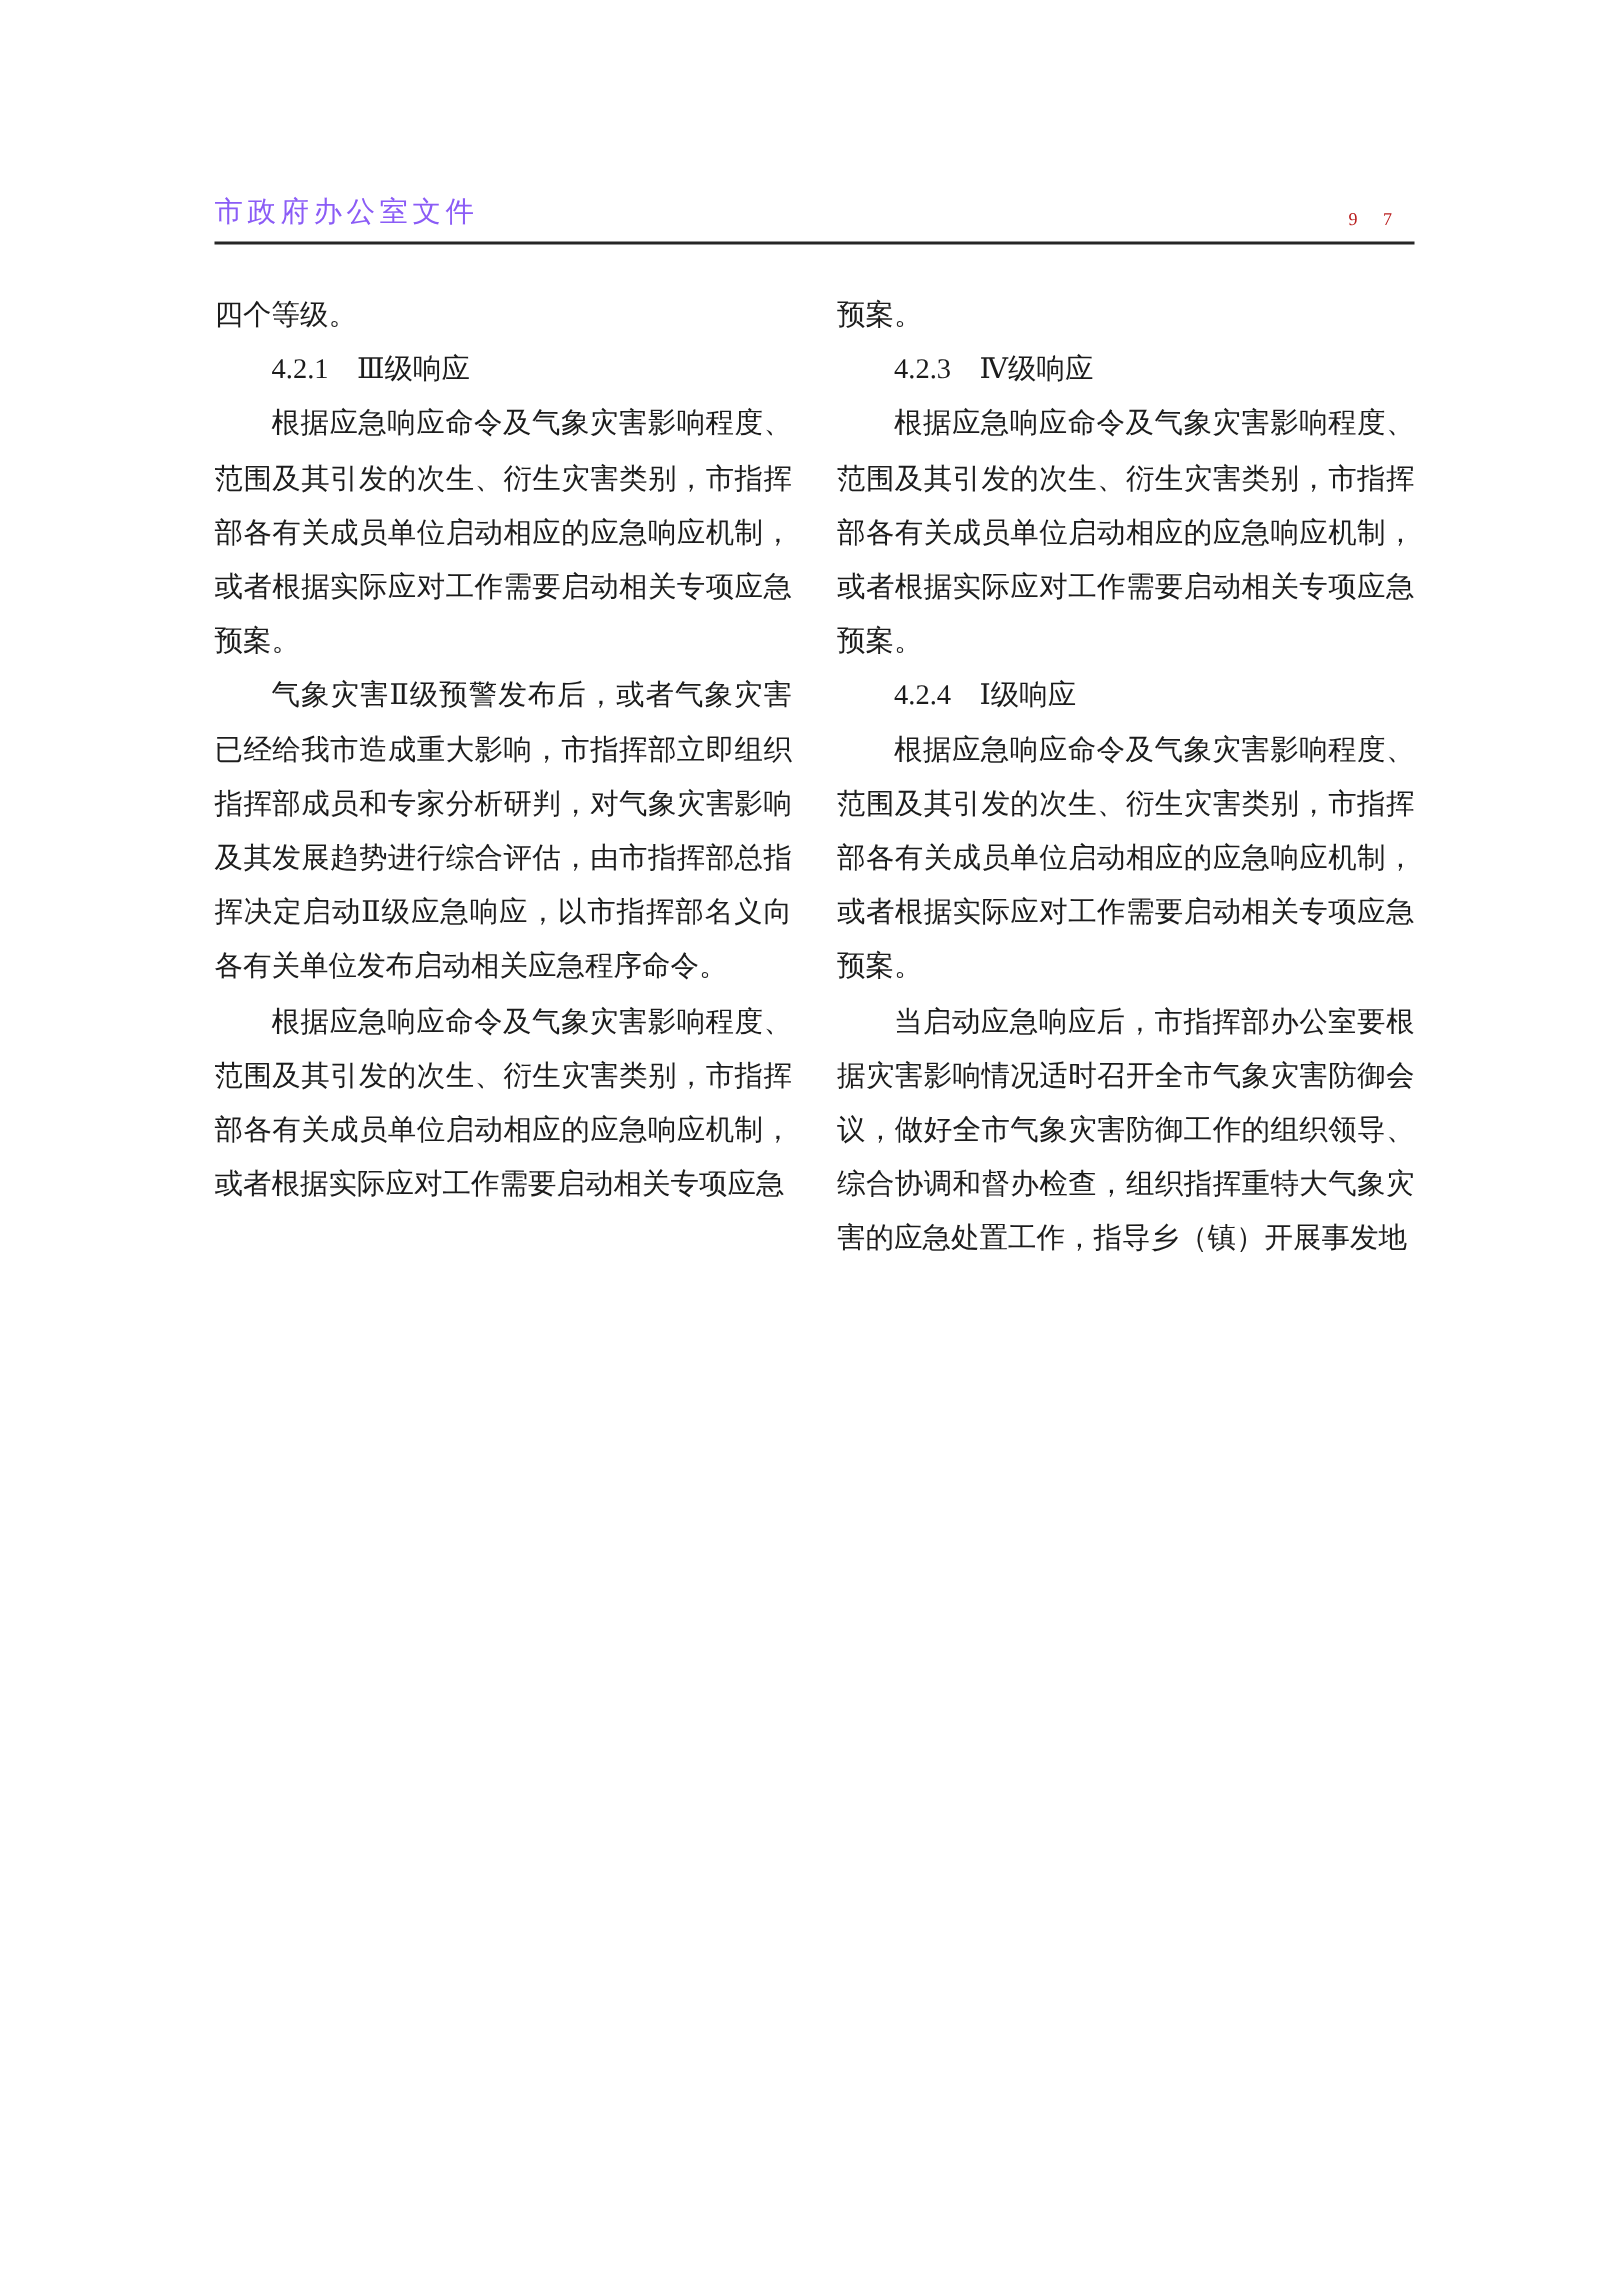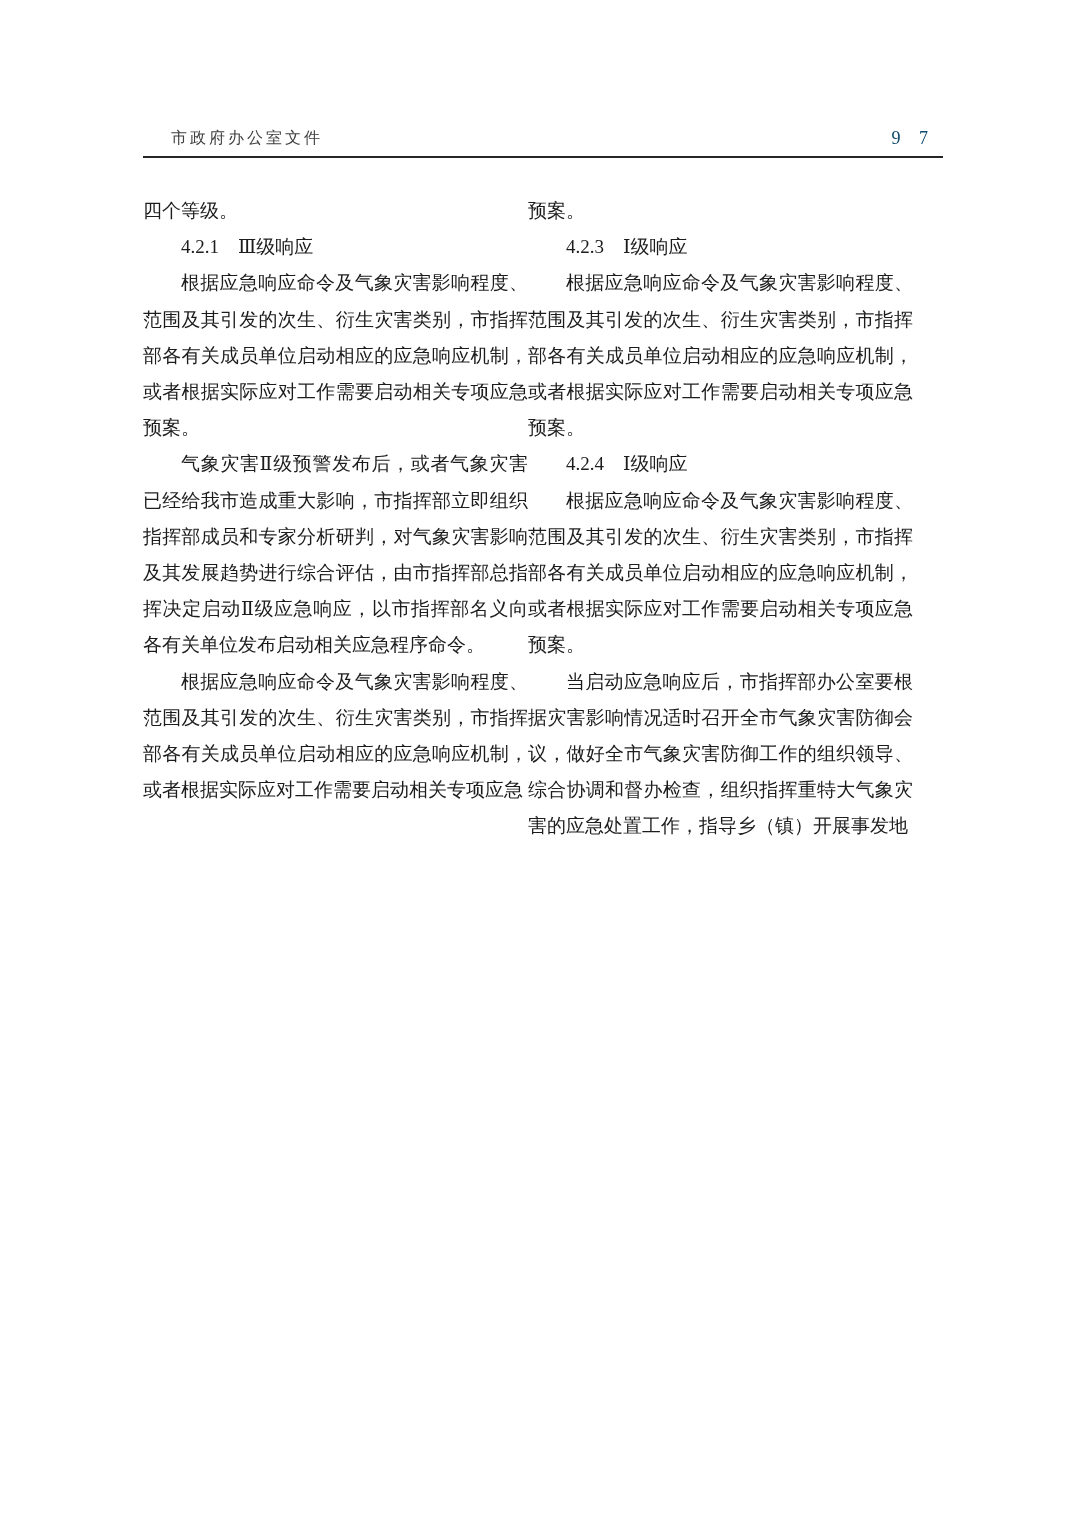--- a/index.html
+++ b/index.html
@@ -23,37 +23,37 @@
     left: 143px;
     top: 128px;
     width: 800px;
     display: flex;
     justify-content: space-between;
     align-items: flex-end;
     border-bottom: 2px solid #262626;
     padding-bottom: 7px;
   }
   .header-title {
-    font-size: 16px;
+    font-size: 19px;
     letter-spacing: 3px;
-    color: #404040;
-    margin-left: 28px;
+    color: #8b5cf6;
   }
   .page-number {
-    font-size: 18px;
+    font-size: 12px;
     letter-spacing: 7px;
     padding-right: 8px;
-    color: #0c4a6e;
+    color: #b91c1c;
   }
   .content {
     position: absolute;
     left: 143px;
     top: 193px;
     width: 800px;
     display: flex;
+    gap: 30px;
   }
   .col {
     width: 385px;
     font-size: 19px;
     line-height: 36.2px;
     text-align: justify;
     text-justify: inter-ideograph;
   }
   .col p {
     margin: 0;
@@ -82,21 +82,21 @@
   <div class="content">
     <div class="col">
         <p class="continuation">四个等级。</p>
         <p class="heading">4.2.1　Ⅲ级响应</p>
         <p class="paragraph">根据应急响应命令及气象灾害影响程度、范围及其引发的次生、衍生灾害类别，市指挥部各有关成员单位启动相应的应急响应机制，或者根据实际应对工作需要启动相关专项应急预案。</p>
         <p class="paragraph">气象灾害Ⅱ级预警发布后，或者气象灾害已经给我市造成重大影响，市指挥部立即组织指挥部成员和专家分析研判，对气象灾害影响及其发展趋势进行综合评估，由市指挥部总指挥决定启动Ⅱ级应急响应，以市指挥部名义向各有关单位发布启动相关应急程序命令。</p>
         <p class="paragraph">根据应急响应命令及气象灾害影响程度、范围及其引发的次生、衍生灾害类别，市指挥部各有关成员单位启动相应的应急响应机制，或者根据实际应对工作需要启动相关专项应急</p>
       </div>
     <div class="col">
         <p class="continuation">预案。</p>
-        <p class="heading">4.2.3　Ⅰ级响应</p>
+        <p class="heading">4.2.3　Ⅳ级响应</p>
         <p class="paragraph">根据应急响应命令及气象灾害影响程度、范围及其引发的次生、衍生灾害类别，市指挥部各有关成员单位启动相应的应急响应机制，或者根据实际应对工作需要启动相关专项应急预案。</p>
         <p class="heading">4.2.4　Ⅰ级响应</p>
         <p class="paragraph">根据应急响应命令及气象灾害影响程度、范围及其引发的次生、衍生灾害类别，市指挥部各有关成员单位启动相应的应急响应机制，或者根据实际应对工作需要启动相关专项应急预案。</p>
         <p class="paragraph">当启动应急响应后，市指挥部办公室要根据灾害影响情况适时召开全市气象灾害防御会议，做好全市气象灾害防御工作的组织领导、综合协调和督办检查，组织指挥重特大气象灾害的应急处置工作，指导乡（镇）开展事发地</p>
       </div>
   </div>
 
 </div>
 
 </body></html>

